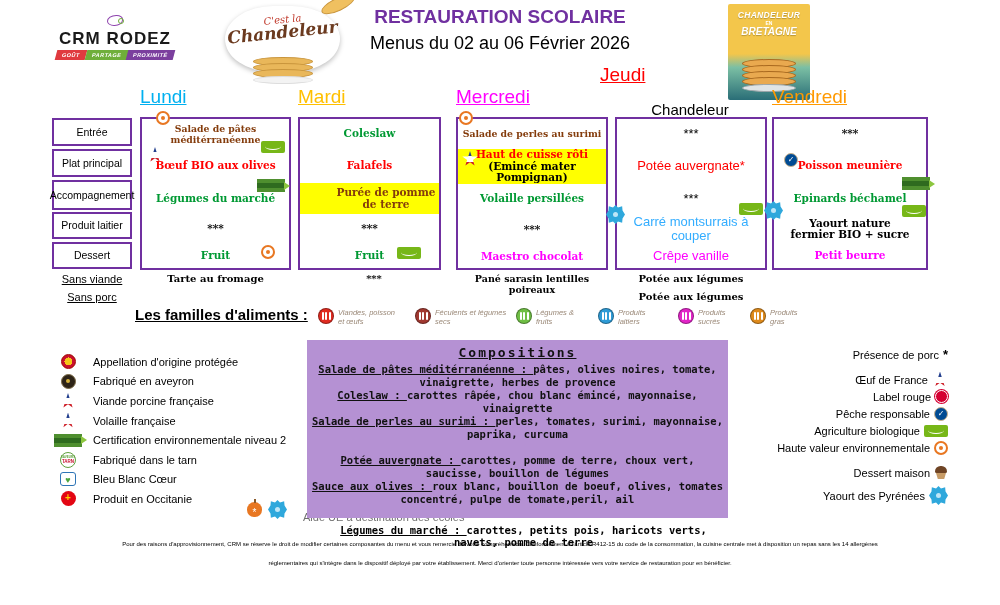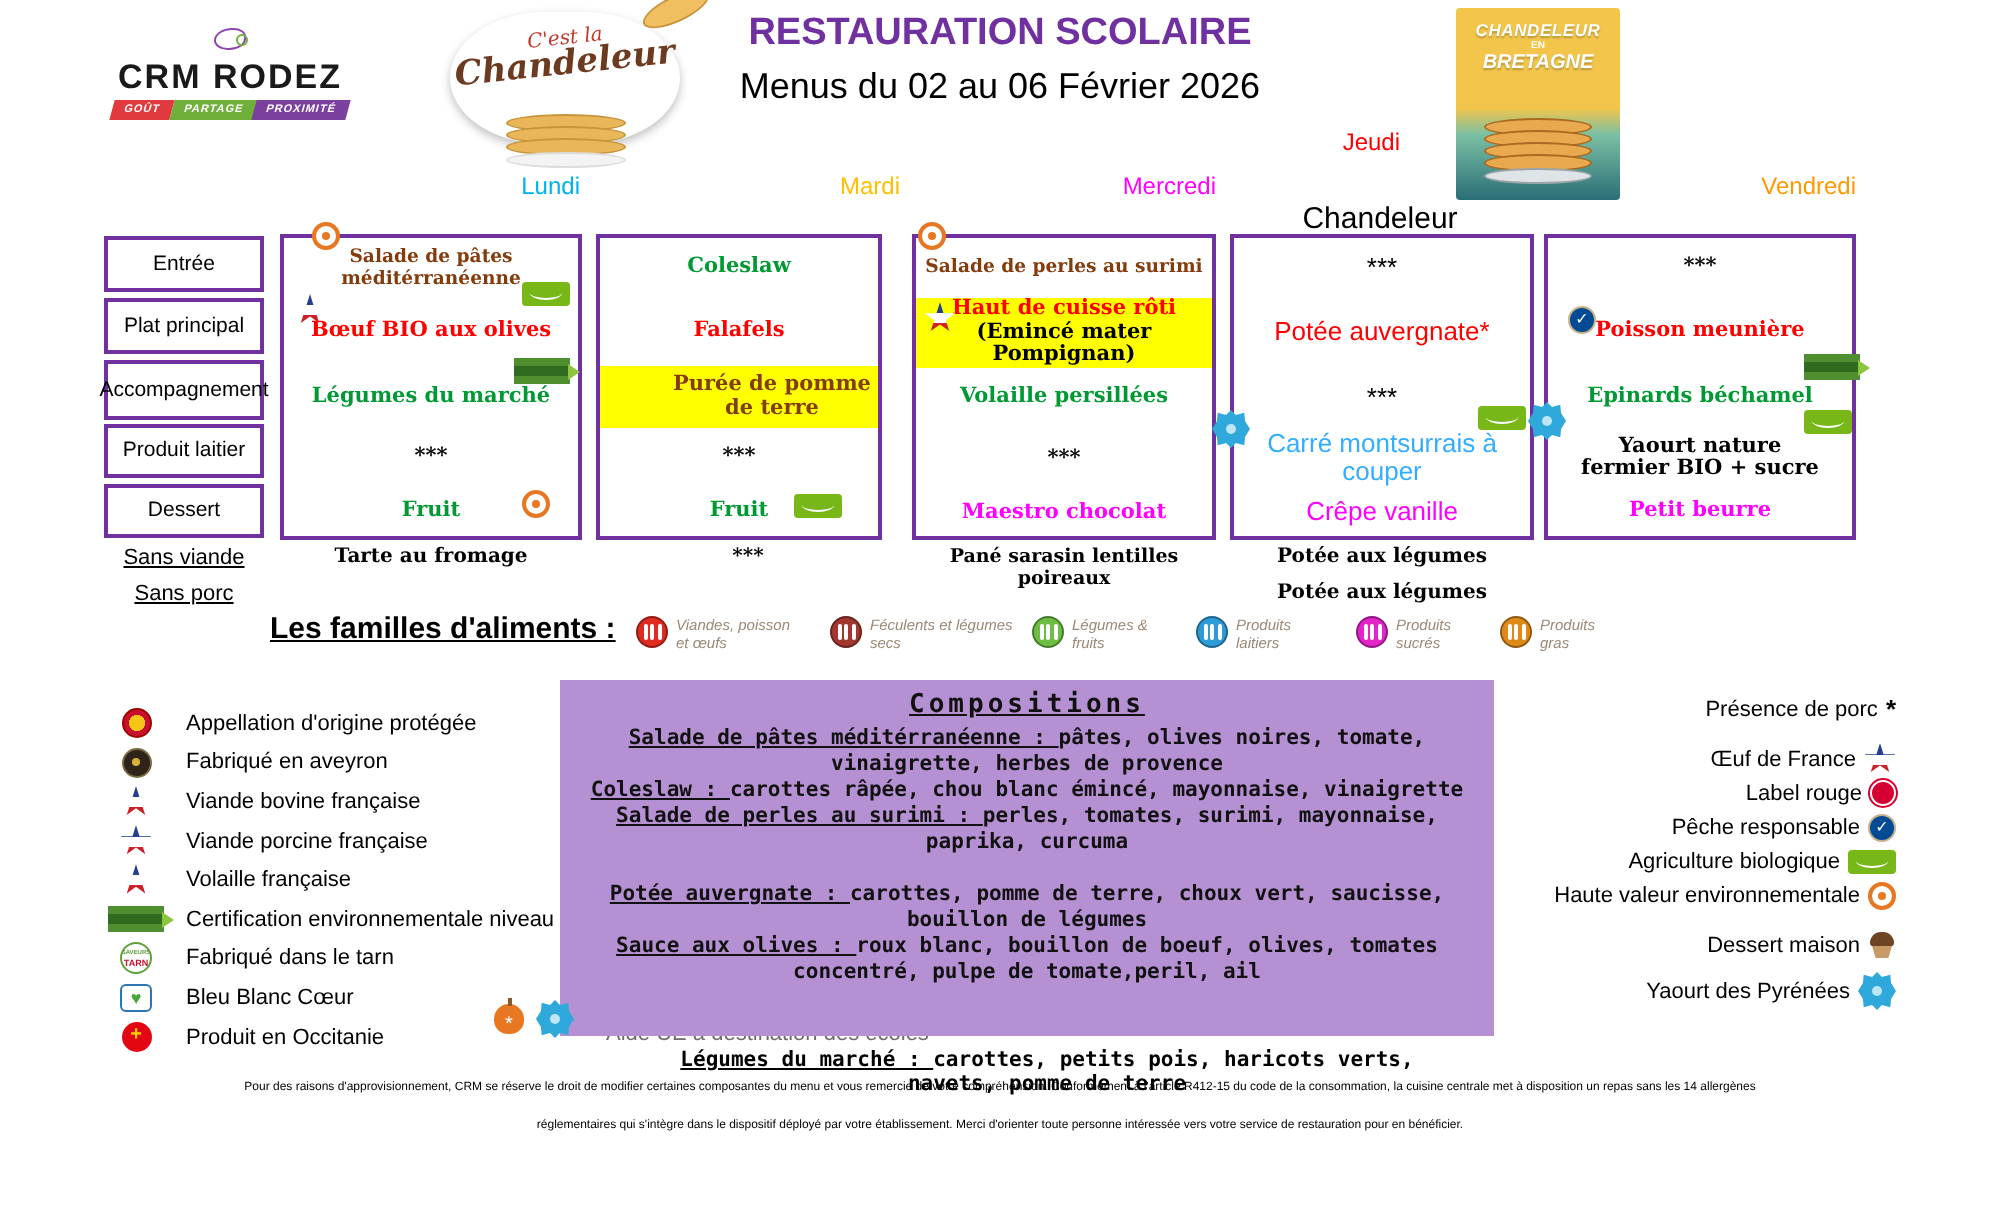--- a/index.html
+++ b/index.html
@@ -43,21 +43,21 @@
   .poster-l1{display:block;margin-top:6px;color:#fff;font-size:8.5px;font-weight:bold;
              font-style:italic;letter-spacing:.3px;text-shadow:0 1px 1px rgba(0,0,0,.25);}
   .poster-l2{display:block;color:#fff;font-size:5px;font-weight:bold;}
   .poster-l3{display:block;color:#fff;font-size:10px;font-weight:bold;font-style:italic;
              text-shadow:0 1px 1px rgba(0,0,0,.25);}
   .poster-pancakes{position:absolute;left:14px;bottom:8px;width:54px;}
   .pk2{height:7px;background:#E9A94F;border:1px solid #A9691F;border-radius:50%;margin-top:-3px;}
   .pk2-plate{height:6px;background:#dfe4e6;border:1px solid #9aa4a8;border-radius:50%;margin-top:-2px;}
 
   
-  .dayname{position:absolute;top:86px;text-align:right;font-size:12px;}
+  .dayname{position:absolute;top:86px;text-align:left;font-size:19px;text-decoration:underline;}
   .day-sub{position:absolute;top:101px;text-align:center;font-size:15px;color:#000;z-index:3;}
 
   
   .rowlabel{position:absolute;left:52px;width:80px;border:2px solid #7030A0;background:#fff;
             box-sizing:border-box;display:flex;align-items:center;justify-content:center;
             text-align:center;font-size:10.5px;line-height:11px;padding:0 1px;}
   .sanslab{position:absolute;left:52px;width:80px;text-align:center;font-size:11px;
            text-decoration:underline;}
 
   
@@ -131,21 +131,21 @@
   
   .lleg{position:absolute;left:55px;top:352px;width:235px;display:flex;flex-direction:column;}
   .lrow{display:flex;align-items:center;gap:12px;height:19.6px;font-size:11px;}
   .lrow .icwrap{width:26px;display:flex;justify-content:center;}
   .rleg{position:absolute;left:690px;top:346px;width:258px;display:flex;flex-direction:column;
         align-items:flex-end;}
   .rrow{display:flex;align-items:center;gap:4px;font-size:11px;height:17px;}
   .mt8{margin-top:8px;} .mt6{margin-top:6px;}
 
   
-  .comp{position:absolute;left:280px;top:340px;width:467px;min-height:178px;background:#B591D3;
+  .comp{position:absolute;left:307px;top:340px;width:421px;min-height:178px;background:#B591D3;
         box-sizing:border-box;padding:5px 4px 10px;z-index:2;text-align:center;
         font-family:"DejaVu Sans Mono",monospace;font-weight:bold;color:#111;}
   .comp-title{font-size:13px;letter-spacing:2px;text-decoration:underline;margin-bottom:3px;}
   .comp p{margin:0;font-size:10.5px;line-height:13px;}
   .comp .lead{text-decoration:underline;}
   .comp .gap{margin-top:13px;}
   .aide{position:absolute;left:303px;top:511px;font-size:11px;color:#6e6e6e;z-index:1;}
   .legline{position:absolute;left:290px;width:467px;text-align:center;z-index:1;
            font-family:"DejaVu Sans Mono",monospace;font-weight:bold;font-size:10.5px;}
 
@@ -381,26 +381,20 @@
     <div class="lrow">
         <span class="icwrap">
           <span class="ic ic-avy"></span>
         </span>
         <span>Fabriqué en aveyron</span>
       </div>
     <div class="lrow">
         <span class="icwrap">
           <span class="ic ic-starfr"></span>
         </span>
-        <span>Viande bovine française</span>
-      </div>
-    <div class="lrow">
-        <span class="icwrap">
-          <span class="ic ic-starfr"></span>
-        </span>
         <span>Viande porcine française</span>
       </div>
     <div class="lrow">
         <span class="icwrap">
           <span class="ic ic-starfr"></span>
         </span>
         <span>Volaille française</span>
       </div>
     <div class="lrow">
         <span class="icwrap">

